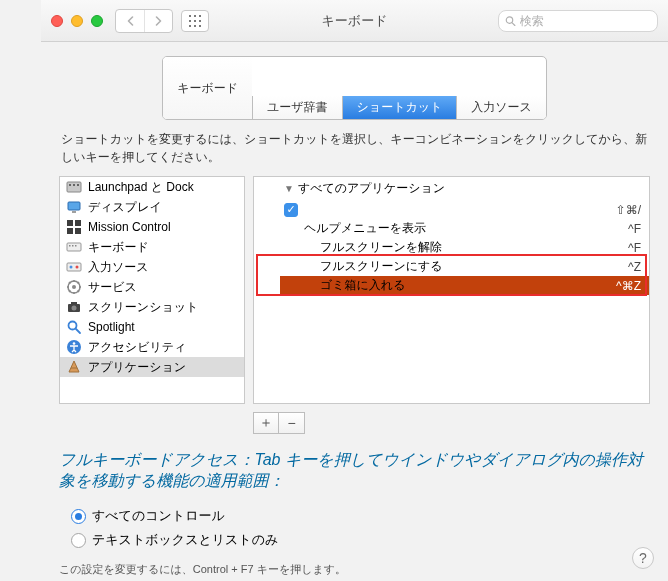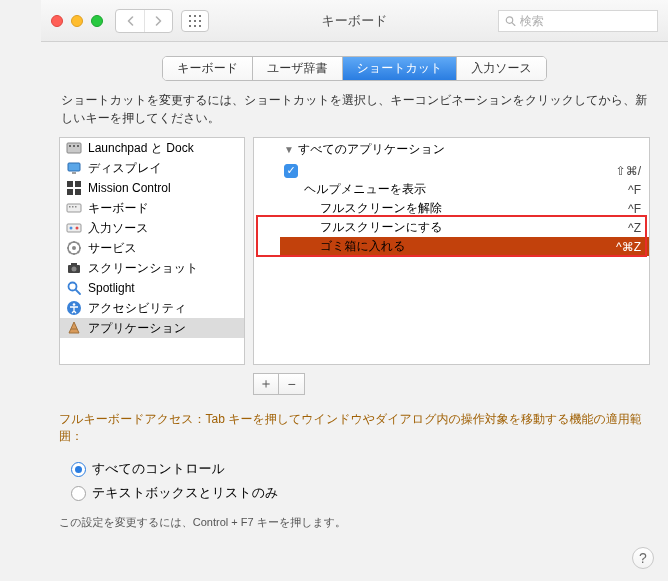--- a/index.html
+++ b/index.html
@@ -11,29 +11,29 @@
 .traffic { display: flex; gap: 8px; margin-right: 12px; }
 .tl { width: 12px; height: 12px; border-radius: 50%; }
 .tl.red { background:#ff5f57; border:0.5px solid #e04640;}
 .tl.yellow { background:#ffbd2e; border:0.5px solid #dfa022;}
 .tl.green { background:#28c940; border:0.5px solid #1ba530;}
 .nav-back-fwd { display:flex; border:1px solid #c9c9c9; border-radius:4px; overflow:hidden; margin-right:8px; background:#fff;}
 .nav-btn { width:28px; height:22px; display:flex; align-items:center; justify-content:center; color:#b0b0b0; cursor:default; border:none; background:transparent;}
 .nav-btn + .nav-btn { border-left:1px solid #e3e3e3;}
 .grid-btn { width:28px; height:22px; border:1px solid #c9c9c9; border-radius:4px; background:#fff; margin-right:8px; display:flex; align-items:center; justify-content:center; color:#6a6a6a;}
 .win-title { position:absolute; left:50%; transform:translateX(-50%); color:#4c4c4c; font-size:13px;}
-.search { margin-left:auto; width:160px; height:22px; border:1px solid #d6d6d6; border-radius:0; background:#fff; display:flex; align-items:center; padding:0 6px; color:#aaa; gap:4px;}
+.search { margin-left:auto; width:160px; height:22px; border:1px solid #d6d6d6; border-radius:8px; background:#fff; display:flex; align-items:center; padding:0 6px; color:#aaa; gap:4px;}
 .search input { border:none; outline:none; font-size:12px; width:100%; color:#333; background:transparent;}
 .search input::placeholder { color:#b0b0b0;}
 
 
 .tabbar { display:flex; justify-content:center; padding:14px 0 10px;}
 .seg { display:flex; border:1px solid #bdbdbd; border-radius:5px; overflow:hidden; background:#fff;}
 .seg-btn { padding:3px 14px; font-size:12px; background:linear-gradient(#fff,#f6f6f6); border:none; cursor:default; color:#333;}
-.seg-btn + .seg-btn { border-left:1px solid #bdbdbd;}
+.seg-btn + .seg-btn { border-left:1px solid #bdbdbd;margin-top:39px;}
 .seg-btn.active { background:linear-gradient(#5fa9f6,#2a7de1); color:#fff;}
 
 
 .instruction { padding:0 20px 10px; color:#333; font-size:12px; line-height:1.5;}
 
 
 .panels { display:flex; gap:8px; padding:0 18px; }
 .panel { background:#fff; border:1px solid #c9c9c9; border-radius:0; height:228px; overflow:hidden;}
 .panel-left { width:186px;text-align:center;}
 .panel-right { flex:1; position:relative;}
@@ -55,21 +55,21 @@
 .row.selected .sc { color:#fff;}
 .tree-indent { padding-left:26px;}
 .highlight-box { position:absolute; border:2px solid #e92c2c; pointer-events:none;}
 
 
 .addrem { display:flex; margin:8px 0 0 212px;}
 .sqbtn { width:26px; height:22px; background:linear-gradient(#fff,#f1f1f1); border:1px solid #bdbdbd; display:flex; align-items:center; justify-content:center; font-size:14px; color:#555; cursor:default;}
 .sqbtn + .sqbtn { border-left:none;}
 
 
-.fka { padding:16px 18px 6px; font-size:12px; color:#a16207;}
+.fka { padding:16px 18px 6px; font-size:16px; color:#0369a1;font-style:italic;}
 .radio-group { padding:6px 30px;}
 .radio-row { display:flex; align-items:center; gap:6px; padding:3px 0; font-size:13px;}
 .radio { width:15px; height:15px; border-radius:50%; border:1px solid #a4a4a4; background:#fff; display:flex; align-items:center; justify-content:center;}
 .radio.checked { border-color:#2a7de1;}
 .radio.checked::after { content:""; width:7px; height:7px; border-radius:50%; background:#2a7de1;}
 .note { padding:4px 18px; font-size:11px; color:#555;}
 
 
 .helpbtn { position:absolute; right:14px; bottom:12px; width:22px; height:22px; border-radius:50%; border:1px solid #c9c9c9; background:linear-gradient(#fff,#f3f3f3); color:#6a6a6a; display:flex; align-items:center; justify-content:center; font-size:14px;}
 .content-area { position:relative; flex:1;}

